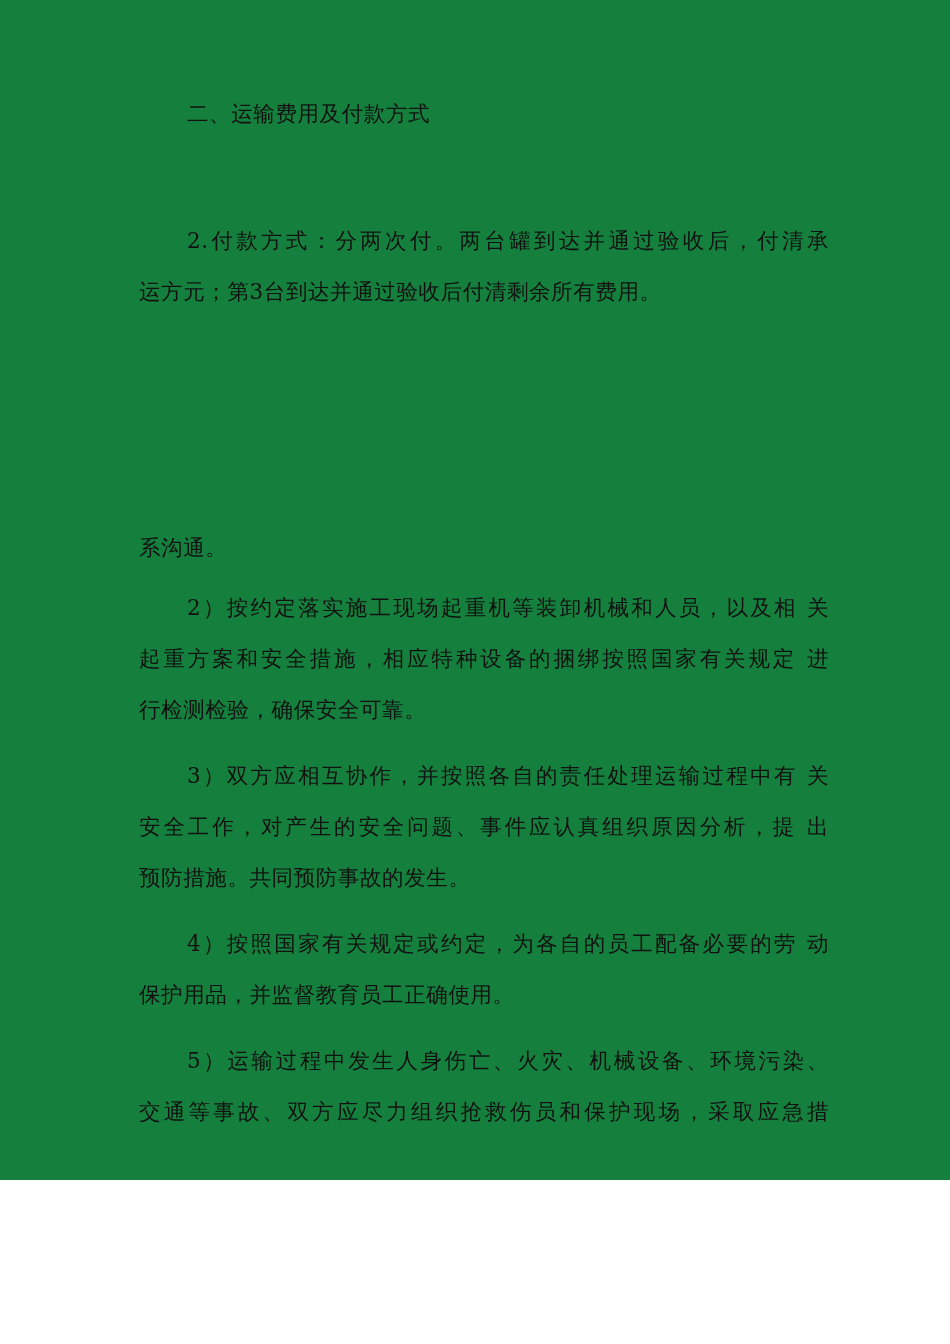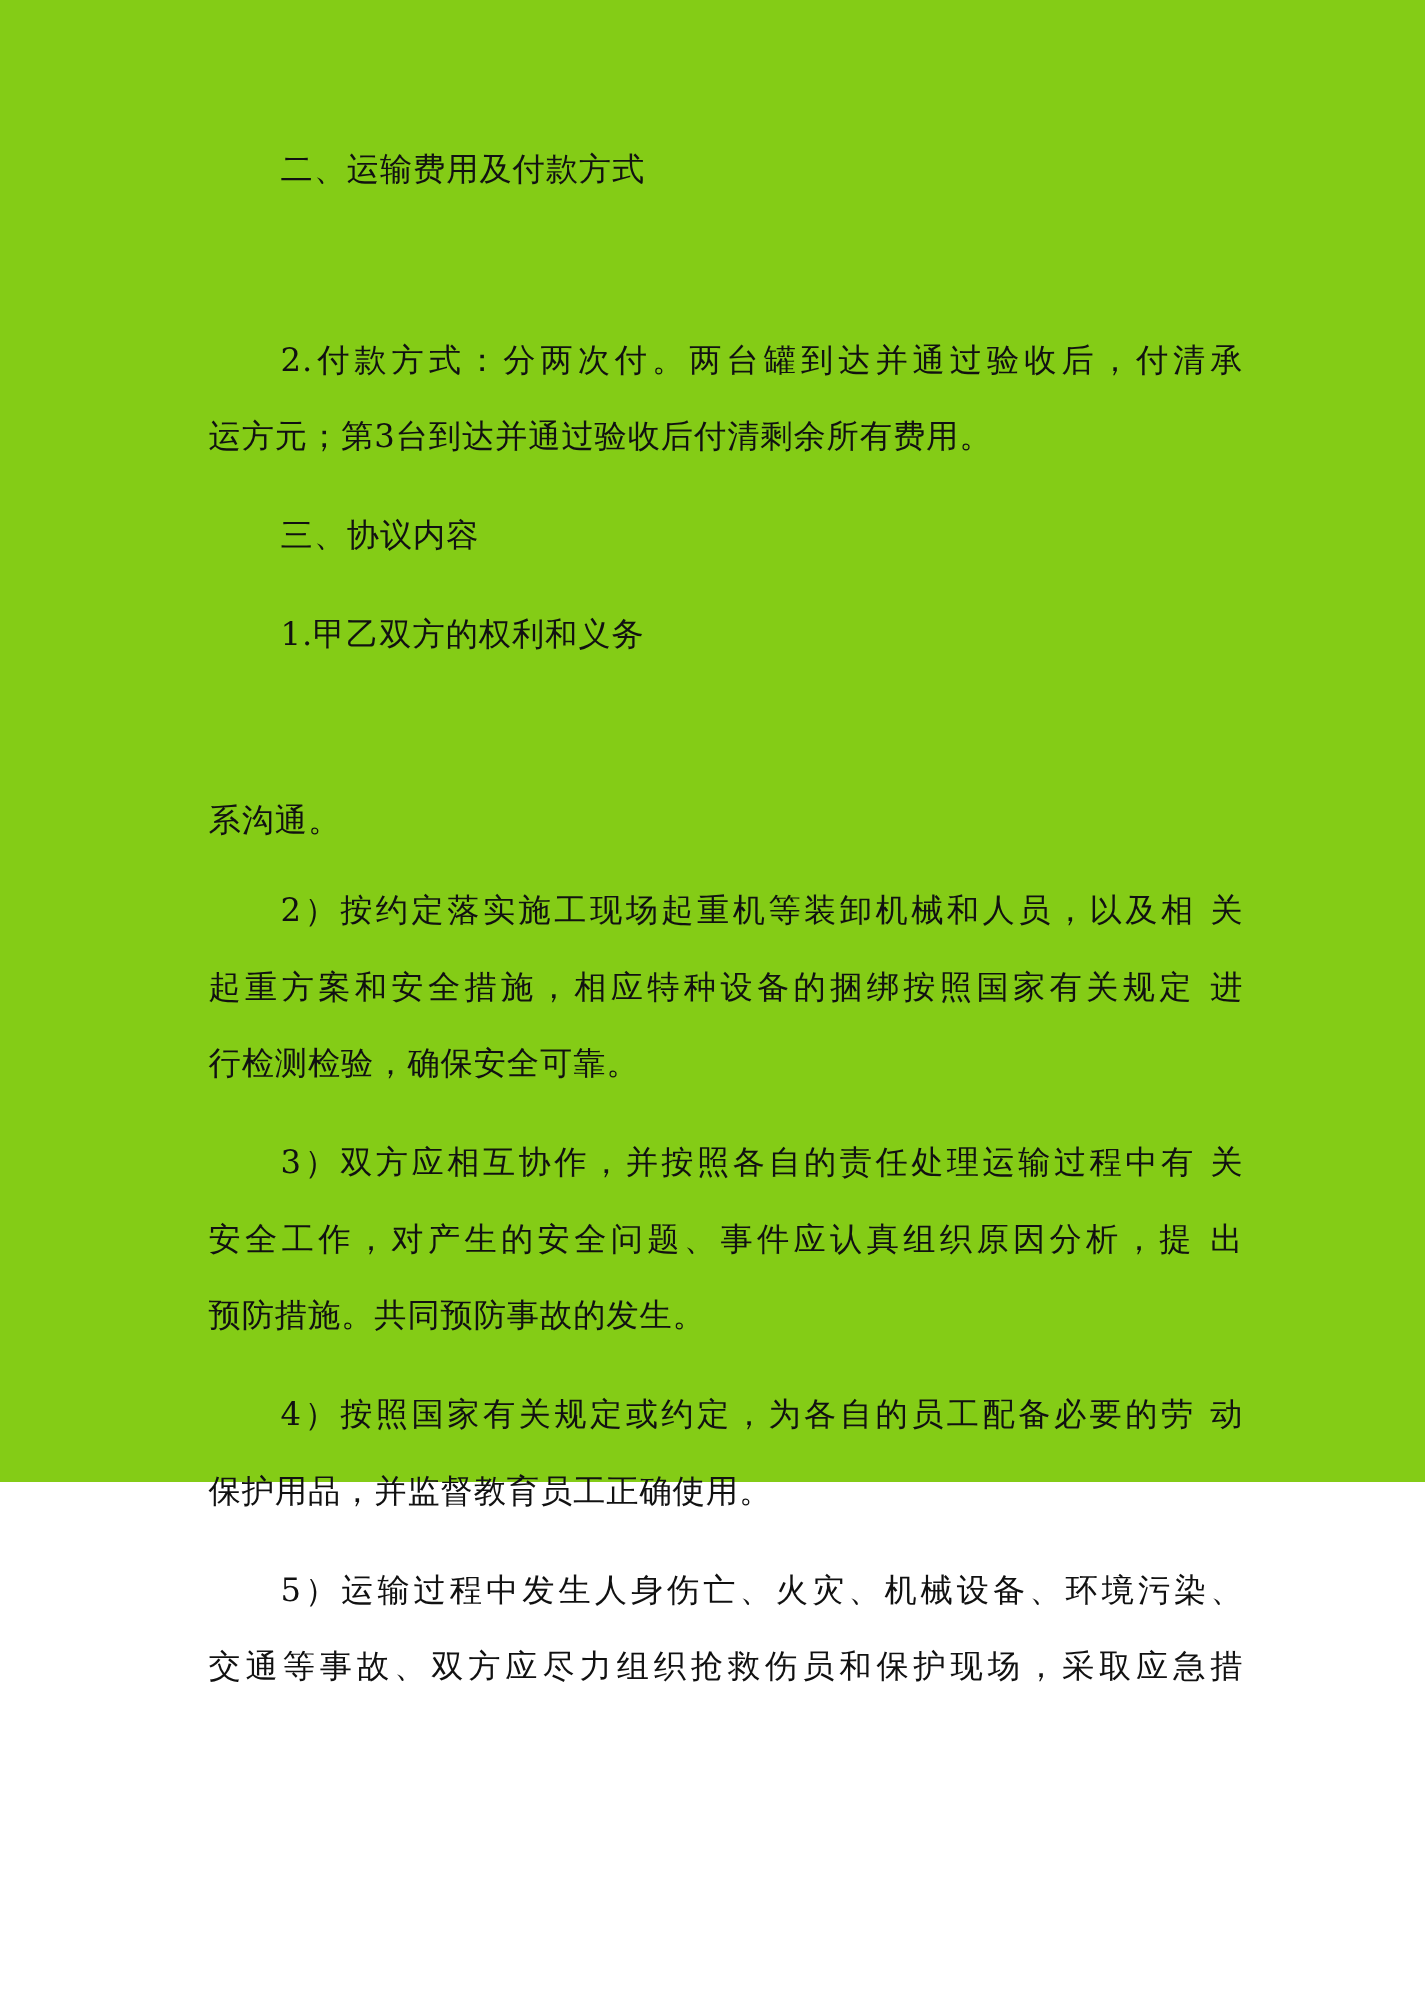--- a/index.html
+++ b/index.html
@@ -13,22 +13,22 @@
       position: relative;
       overflow: hidden;
       font-family: "DejaVu Serif", "Liberation Serif", serif;
       color: #111111;
     }
     .page {
       position: absolute;
       left: 0;
       top: 0;
       width: 950px;
-      height: 988px;
-      background: #84cc16;
+      height: 1180px;
+      background: #15803d;
     }
     .line {
       position: absolute;
       left: 139px;
       width: 690px;
       font-size: 21.5px;
       line-height: 26px;
       white-space: nowrap;
       letter-spacing: 0.6px;
     }
@@ -42,23 +42,21 @@
 <body>
 
 <div class="page">
 
   <div class="line indent" style="top:101px;">二、运输费用及付款方式</div>
 
 
   <div class="line indent justify" style="top:228px;">2.付款方式：分两次付。两台罐到达并通过验收后，付清承</div>
   <div class="line" style="top:279px;">运方元；第3台到达并通过验收后付清剩余所有费用。</div>
 
-  <div class="line indent" style="top:345px;">三、协议内容</div>
 
-  <div class="line indent" style="top:411px;">1.甲乙双方的权利和义务</div>
 
   <div class="line" style="top:535px;">系沟通。</div>
 
   <div class="line indent justify" style="top:595px;">2）按约定落实施工现场起重机等装卸机械和人员，以及相 关</div>
   <div class="line justify" style="top:646px;">起重方案和安全措施，相应特种设备的捆绑按照国家有关规定 进</div>
   <div class="line" style="top:697px;">行检测检验，确保安全可靠。</div>
 
   <div class="line indent justify" style="top:763px;">3）双方应相互协作，并按照各自的责任处理运输过程中有 关</div>
   <div class="line justify" style="top:814px;">安全工作，对产生的安全问题、事件应认真组织原因分析，提 出</div>
   <div class="line" style="top:865px;">预防措施。共同预防事故的发生。</div>

